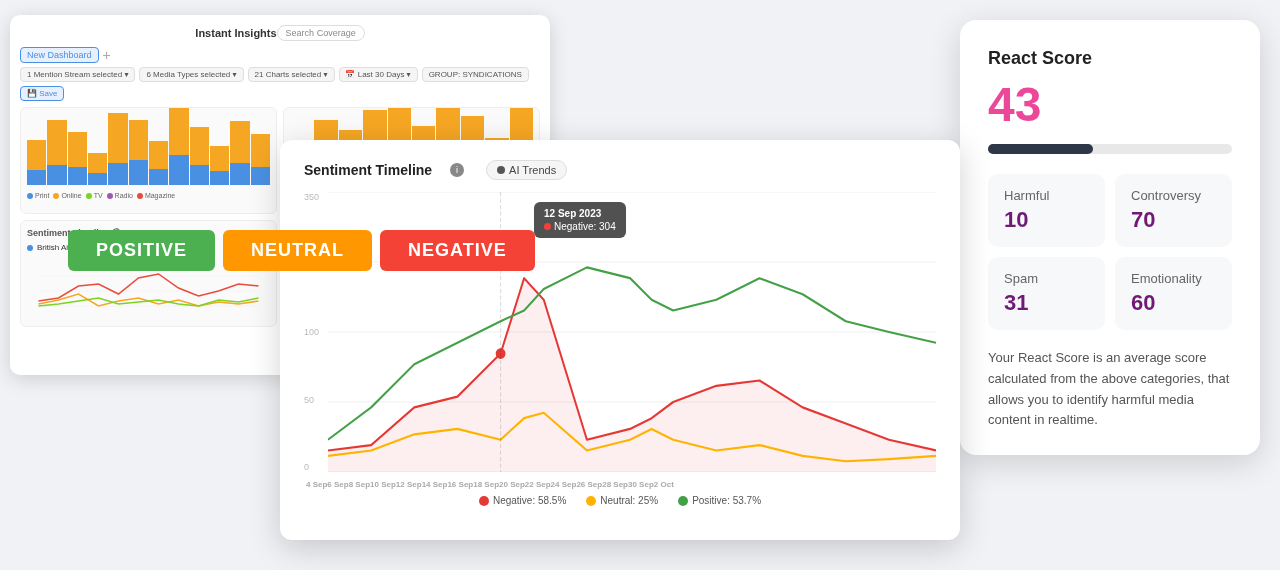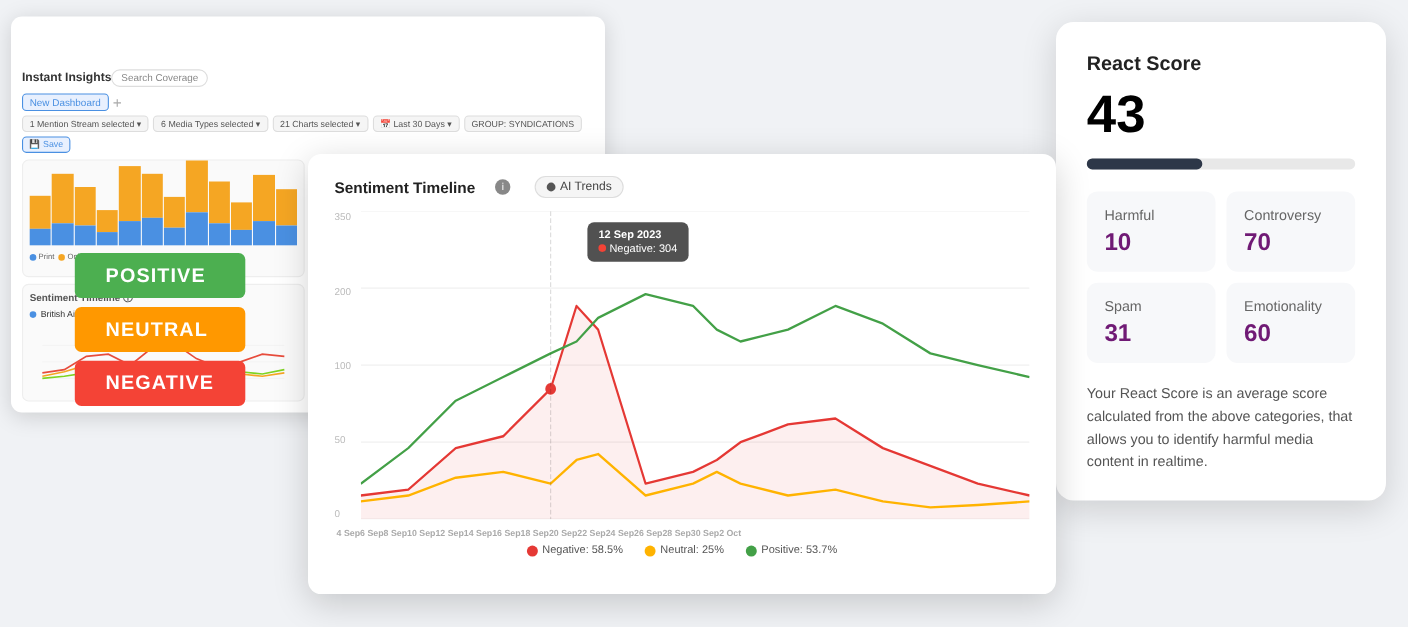--- a/index.html
+++ b/index.html
@@ -26,23 +26,22 @@
       border-radius: 10px;
       box-shadow: 0 4px 20px rgba(0,0,0,0.15);
       padding: 10px;
       font-size: 10px;
       color: #333;
       overflow: hidden;
     }
     .dash-topbar {
       display: flex;
       align-items: center;
-      justify-content: flex-start;
+      justify-content: center;
       margin-bottom: 6px;
-      margin-top: 38px;
     }
     .dash-title { font-size: 11px; font-weight: 600; }
     .dash-search {
       font-size: 9px;
       color: #888;
       border: 1px solid #ddd;
       border-radius: 12px;
       padding: 2px 8px;
     }
     .dash-tabs {
@@ -162,21 +161,21 @@
     .filter-dot {
       width: 8px;
       height: 8px;
       border-radius: 50%;
       background: #555;
     }
 
     
     .sentiment-badges {
       display: flex;
-      flex-direction: column;
+      flex-direction: row;
       gap: 8px;
       position: absolute;
       left: 68px;
       top: 230px;
       z-index: 20;
     }
     .badge-positive {
       background: #4caf50;
       color: #fff;
       font-weight: 800;
@@ -270,21 +269,21 @@
     }
     .react-title {
       font-size: 18px;
       font-weight: 700;
       color: #222;
       margin-bottom: 8px;
     }
     .react-score {
       font-size: 48px;
       font-weight: 800;
-      color: #000000;
+      color: #ec4899;
       margin-bottom: 12px;
     }
     .progress-bar {
       width: 100%;
       height: 10px;
       background: #e8e8e8;
       border-radius: 5px;
       margin-bottom: 20px;
     }
     .progress-fill {

